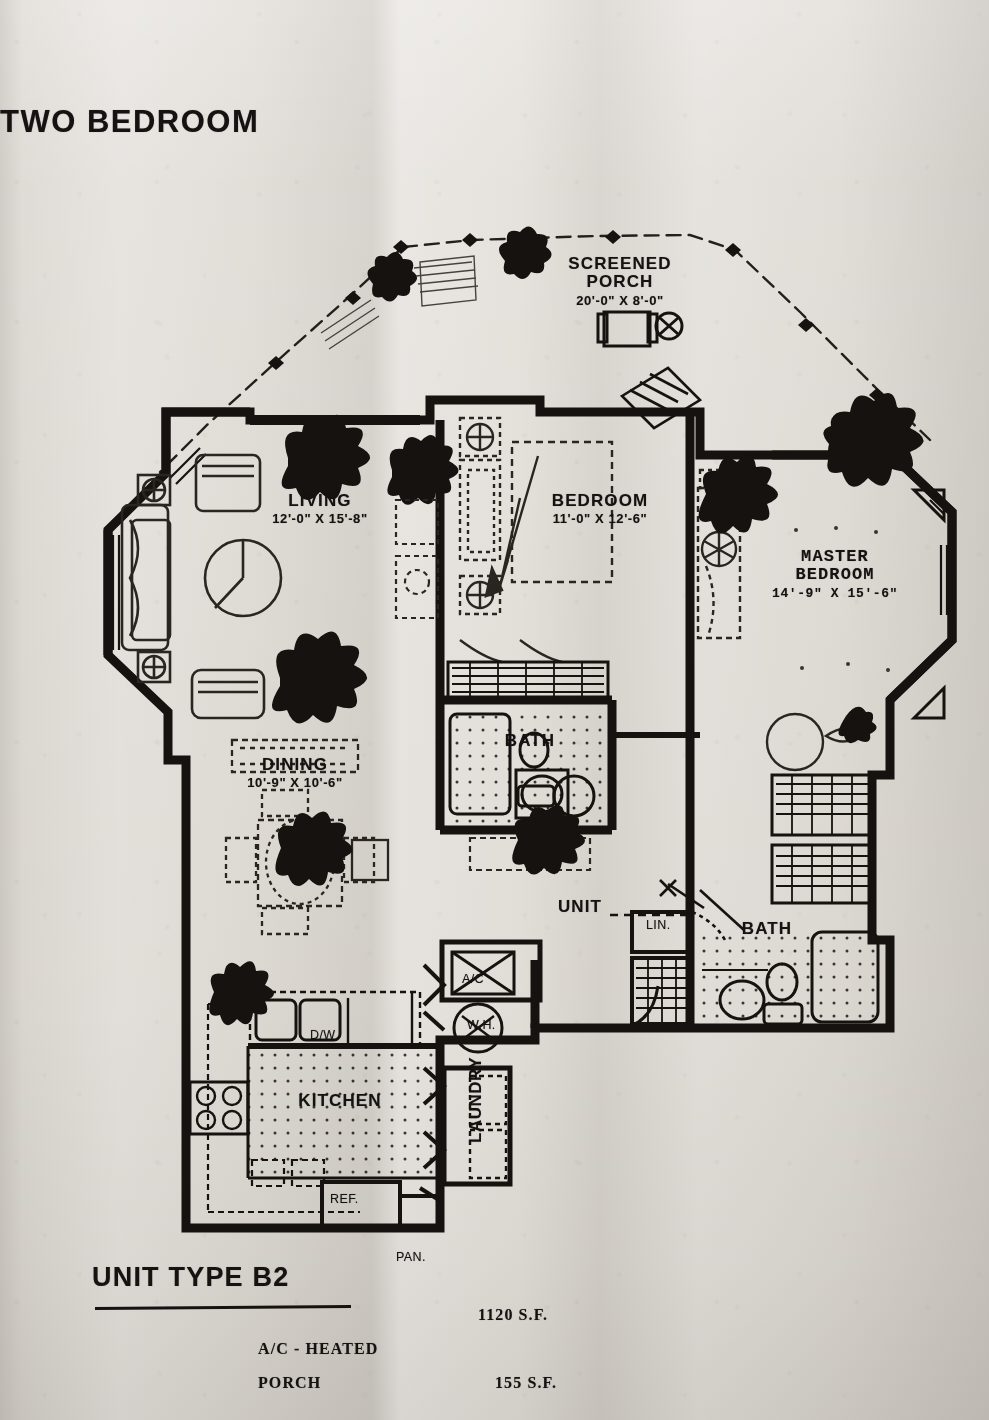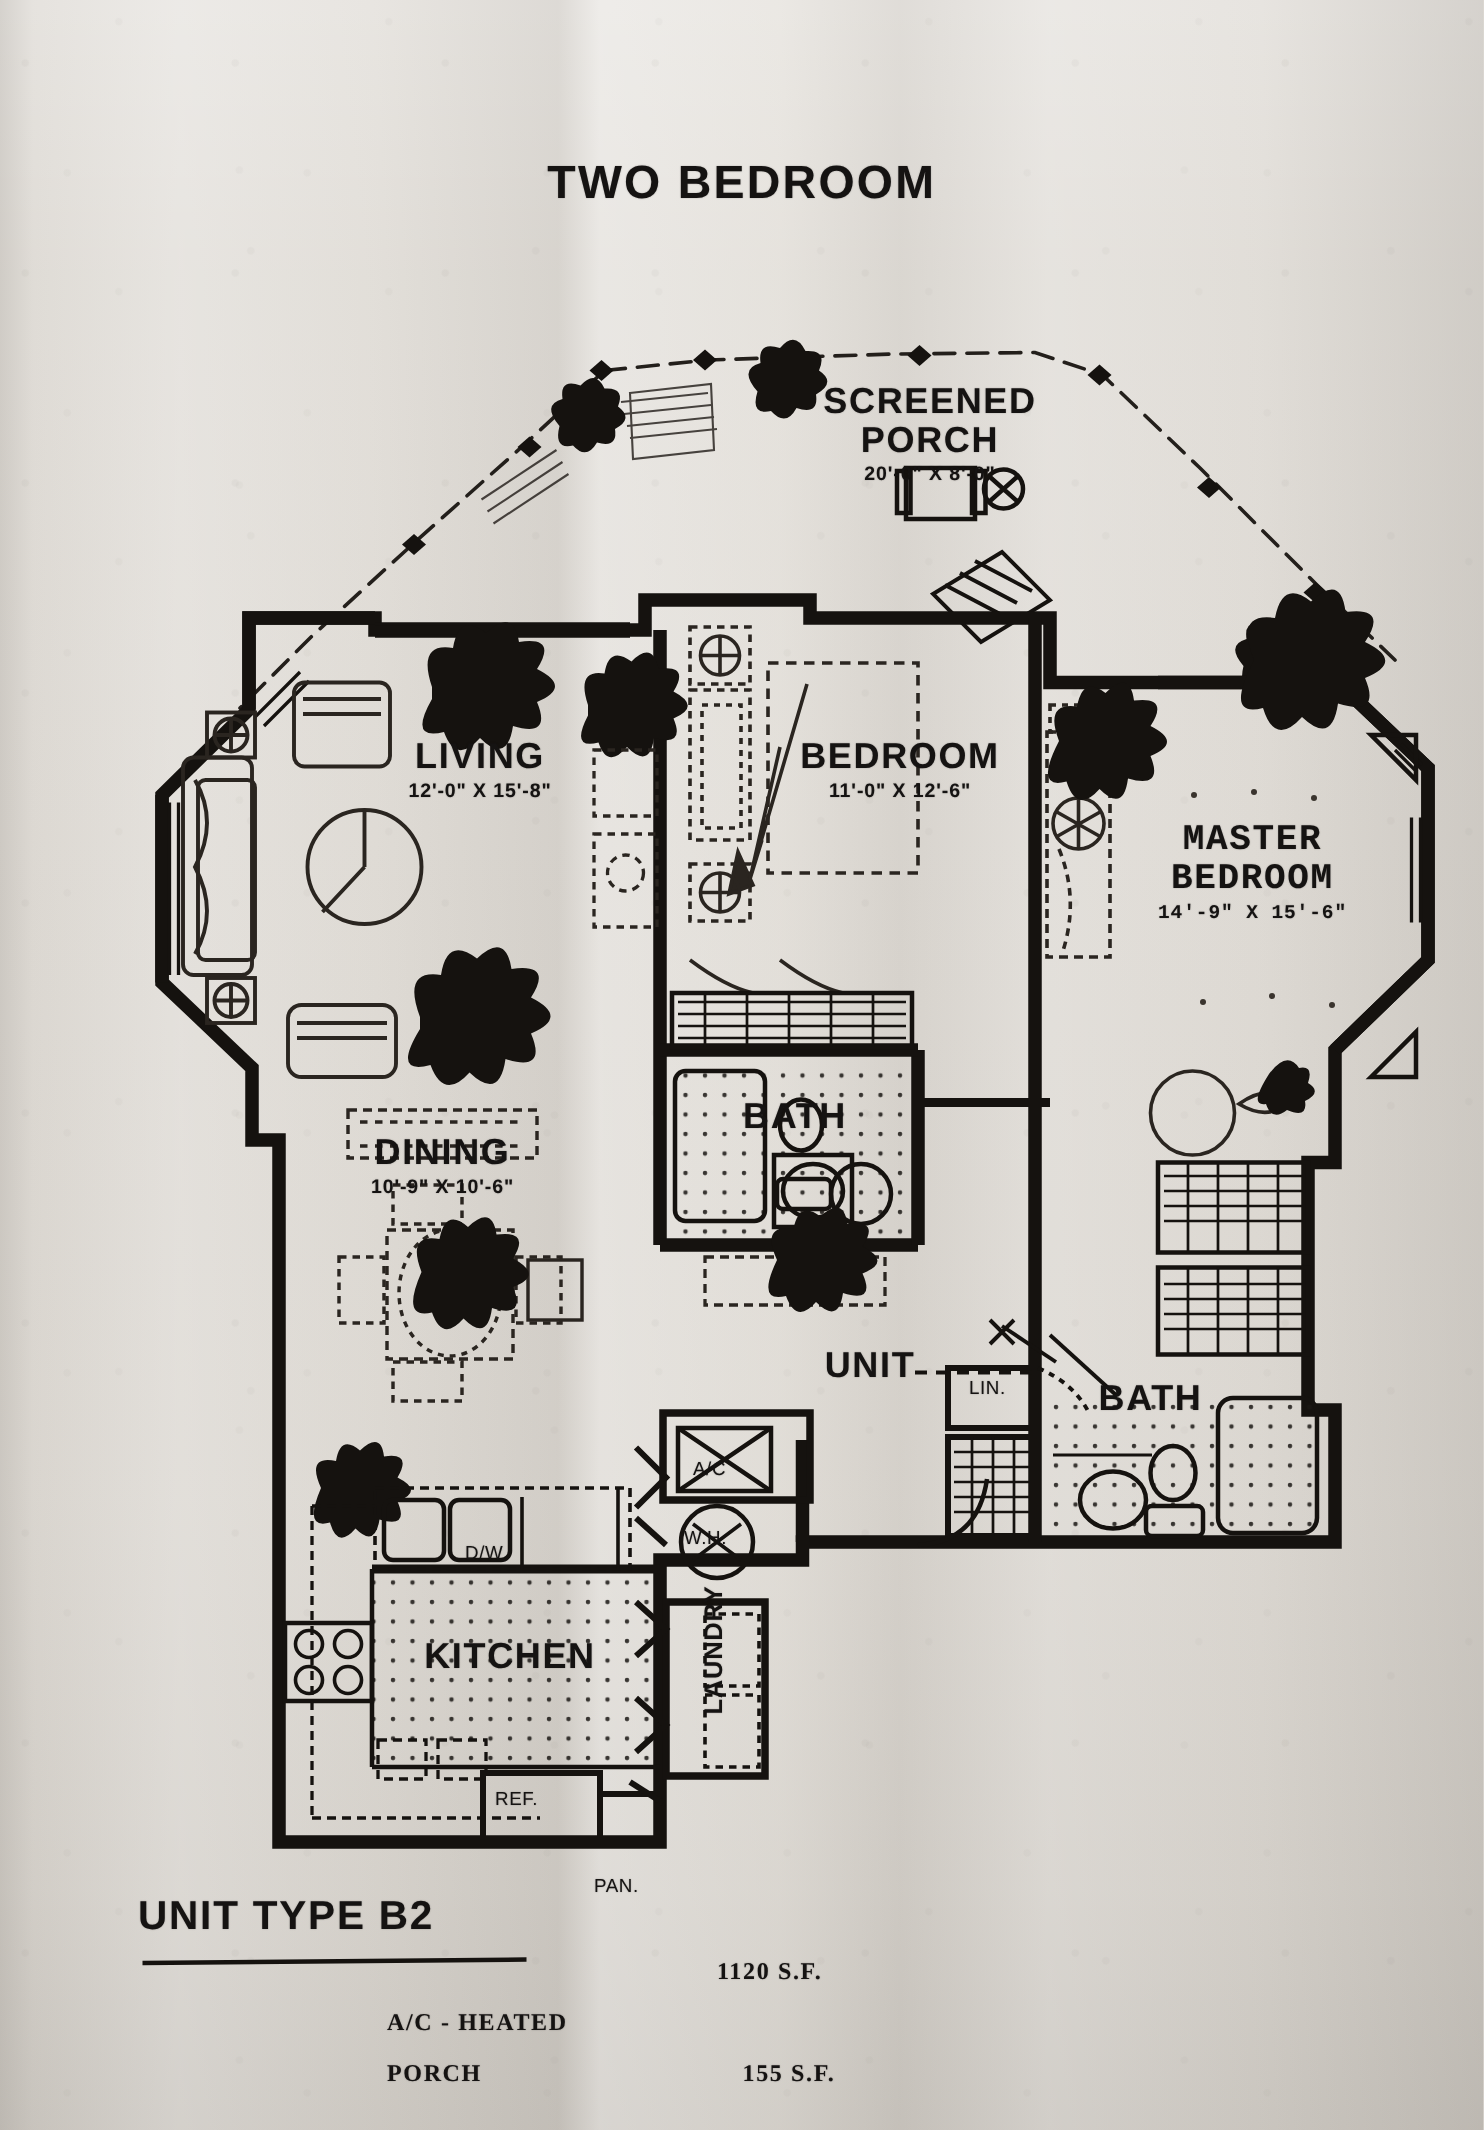--- a/index.html
+++ b/index.html
@@ -53,25 +53,25 @@
 
   .ttl{
     position:absolute;
     font-weight:bold;
     color:#151312;
     letter-spacing:.5px;
     white-space:nowrap;
     text-shadow:0 0 1px rgba(20,18,16,.35);
   }
   #title{
-    left:0;right:0;top:104px;text-align:center;
+    left:0;right:0;top:104px;
     font-size:31px;letter-spacing:1.5px;
   }
   .rm{ text-align:center; line-height:1.08; }
-  .rm .nm{ font-size:24px; font-weight:bold; letter-spacing:1.1px; }
+  .rm .nm{ font-size:17px; font-weight:bold; letter-spacing:1.1px; }
   .rm .dm{ font-size:13px; font-weight:bold; letter-spacing:.6px; margin-top:2px;}
   .sm{ font-size:12.5px; font-weight:normal; letter-spacing:.4px;}
   .vert{ transform:rotate(-90deg); transform-origin:center center;}
 
   #unit{ left:92px; top:1262px; font-size:27px; letter-spacing:1.2px;}
   .foot{ font-size:16px; letter-spacing:1.1px;font-family:Liberation Serif, serif; }
 </style>
 </head>
 <body>
 
@@ -478,21 +478,21 @@
 </div>
 
 <div class="ttl" style="left:441px;top:1090px;width:70px;height:20px;">
   <div class="nm vert" style="width:110px;margin-left:-20px;text-align:center;font-size:17px;">LAUNDRY</div>
 </div>
 
 <div class="ttl sm" style="left:310px;top:1028px;">D/W</div>
 <div class="ttl sm" style="left:330px;top:1192px;">REF.</div>
 <div class="ttl sm" style="left:396px;top:1202px;margin-top:48px;">PAN.</div>
 <div class="ttl sm" style="left:462px;top:972px;">A/C</div>
-<div class="ttl sm" style="left:456px;top:1018px;">W.H.</div>
+<div class="ttl sm" style="left:467px;top:1018px;">W.H.</div>
 <div class="ttl sm" style="left:646px;top:918px;">LIN.</div>
 
 <div class="ttl" id="unit">UNIT TYPE B2</div>
 <div style="position:absolute;left:95px;top:1306px;width:256px;height:3px;background:#15120f;transform:rotate(-.5deg);"></div>
 
 <div style="position:absolute;left:258px;top:1340px;" class="ttl foot">A/C - HEATED</div>
 <div style="position:absolute;left:478px;top:1306px;" class="ttl foot">1120 S.F.</div>
 <div style="position:absolute;left:258px;top:1374px;" class="ttl foot">PORCH</div>
 <div style="position:absolute;left:495px;top:1374px;" class="ttl foot">155 S.F.</div>
 

